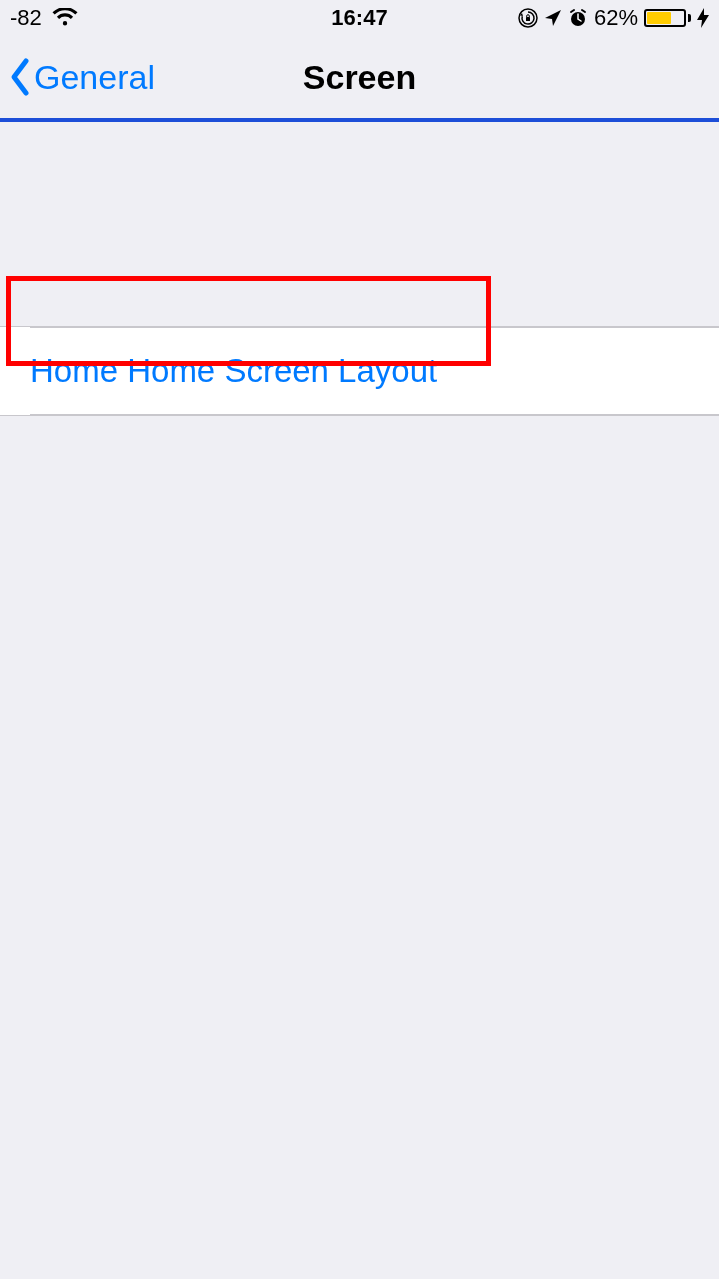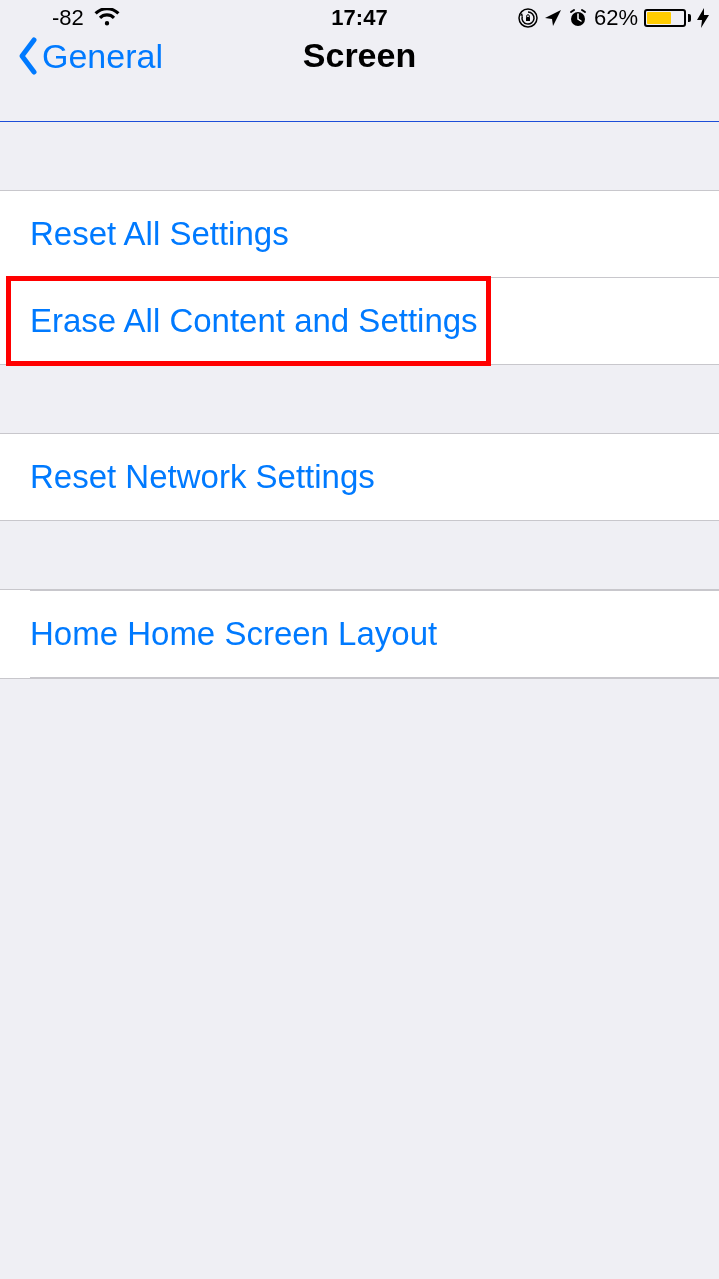--- a/index.html
+++ b/index.html
@@ -15,44 +15,43 @@
     
     .status-bar {
       height: 36px;
       display: flex;
       align-items: center;
       justify-content: space-between;
       padding: 0 10px;
       font-size: 22px;
       font-weight: 500;
       color: #000;
-      margin-left: 42px;
     }
     .sb-left { display: flex; align-items: center; gap: 10px; }
     .sb-right { display: flex; align-items: center; gap: 6px; }
     .sb-center { position: absolute; left: 50%; transform: translateX(-50%); font-weight: 600; }
     .battery {
       display: inline-flex; align-items: center; gap: 2px;
     }
     .battery-body {
       width: 42px; height: 18px; border: 2px solid #000; border-radius: 3px; position: relative;
     }
     .battery-fill {
       position: absolute; left: 1px; top: 1px; bottom: 1px;
       background: #ffcc00; border-radius: 1px;
     }
     .battery-cap { width: 3px; height: 8px; background: #000; border-radius: 0 2px 2px 0; }
 
     
     .nav-bar {
       height: 86px;
-      border-bottom: 1px solid #1d4ed8;
-      display: flex; align-items: flex-start;
+      border-bottom: 4px solid #1d4ed8;
+      display: flex; align-items: center;
       position: relative;
-      padding: 0 16px;
+      padding: 0 8px;
     }
     .back-btn {
       display: flex; align-items: center; gap: 4px;
       color: #007aff; font-size: 34px; font-weight: 400;
       cursor: pointer;
     }
     .nav-title {
       position: absolute; left: 50%; transform: translateX(-50%);
       font-size: 34px; font-weight: 600; color: #000;
     }
@@ -91,21 +90,21 @@
 
 <div class="status-bar">
   <div class="sb-left">
     <span>-82</span>
     <span class="icon">
       <svg width="26" height="20" viewBox="0 0 26 20">
           <path d="M13 17.5a2.2 2.2 0 1 0 0-4.4 2.2 2.2 0 0 0 0 4.4zM7.1 10.9a8.3 8.3 0 0 1 11.8 0l2.2-2.2a11.4 11.4 0 0 0-16.2 0l2.2 2.2zM2.7 6.5a14.5 14.5 0 0 1 20.6 0L25.5 4.3a17.7 17.7 0 0 0-25 0l2.2 2.2z" fill="#000"></path>
         </svg>
     </span>
   </div>
-  <div class="sb-center">17:47</div>
+  <div class="sb-center">16:47</div>
   <div class="sb-right">
     <span class="icon">
       <svg width="20" height="20" viewBox="0 0 20 20">
           <circle cx="10" cy="10" r="9" fill="none" stroke="#000" stroke-width="1.5"></circle>
           <path d="M10 4a6 6 0 1 1-5.7 4.2" fill="none" stroke="#000" stroke-width="1.5"></path>
           <path d="M4 5l1 3-3-.5z" fill="#000"></path>
           <rect x="8" y="9" width="4" height="4" rx="0.6" fill="#000"></rect>
           <path d="M8.7 9v-1a1.3 1.3 0 0 1 2.6 0v1" fill="none" stroke="#000" stroke-width="1"></path>
         </svg>
     </span>
@@ -143,35 +142,21 @@
           <path d="M18 4L6 20l12 16" fill="none" stroke="#007aff" stroke-width="5" stroke-linecap="round" stroke-linejoin="round"></path>
         </svg>
     </span>
     <span>General</span>
   </div>
   <div class="nav-title">Screen</div>
 </div>
 
 <div id="content">
     <div class="group-spacer"></div>
-    <div class="group">
-      <div class="cell">
-        <span>Reset All Settings</span>
-      </div>
-      <div class="sep"></div>
-      <div class="cell">
-        <span>Erase All Content and Settings</span>
-      </div>
-    </div>
     <div class="group-spacer"></div>
-    <div class="group">
-      <div class="cell">
-        <span>Reset Network Settings</span>
-      </div>
-    </div>
     <div class="group-spacer"></div>
     <div class="group">
       <div class="sep"></div>
       <div class="cell">
         <span>Home Home Screen Layout</span>
       </div>
       <div class="sep"></div>
     </div>
   </div>
 

